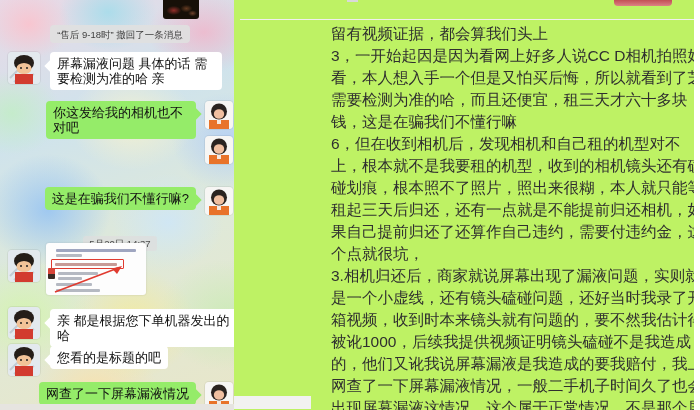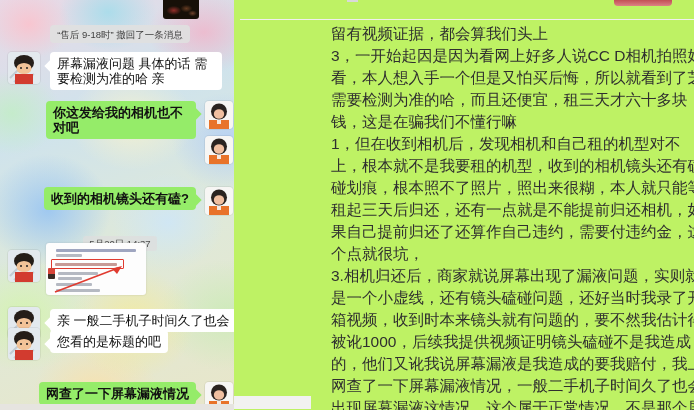--- a/index.html
+++ b/index.html
@@ -30,21 +30,21 @@
     position:absolute; left:163px; top:0; width:36px; height:19px; border-radius:0 0 3px 3px;
     background:
       radial-gradient(10px 6px at 30% 55%, rgba(160,50,45,.9), transparent 75%),
       radial-gradient(8px 5px at 65% 45%, rgba(120,70,40,.8), transparent 75%),
       radial-gradient(6px 4px at 82% 70%, rgba(150,90,60,.7), transparent 75%),
       #171008;
   }
 
   .row { position:absolute; left:0; width:240px; display:flex; align-items:flex-start; }
   .row.center { justify-content:center; }
-  .row.right { justify-content:flex-end;font-weight:bold; }
+  .row.right { justify-content:flex-end; }
 
   .avatar { width:30px; height:30px; border-radius:4px; overflow:hidden; flex:0 0 auto;
             box-shadow:0 0 0 1px rgba(0,0,0,.06); }
   .avatar svg { display:block; width:100%; height:100%; }
   .row.left  .avatar { margin-left:8px; width:32px; height:32px; }
   .row.right .avatar { margin-right:7px; width:28px; height:28px; }
 
   .bubble { position:relative; border-radius:4px; padding:4px 7px; font-size:13px;
             line-height:15px; color:#111; word-break:break-all; }
   .bubble.white { background:#fff; margin-left:10px; }
@@ -127,21 +127,21 @@
             <rect width="28" height="28" fill="#f7f6f4"></rect>
             <circle cx="14" cy="10.5" r="8" fill="#2a2320"></circle>
             <ellipse cx="14" cy="13" rx="5.2" ry="4.8" fill="#f0bfa0"></ellipse>
             <rect x="4" y="19" width="20" height="9" fill="#e8732a"></rect>
             <rect x="12" y="19" width="4" height="4" fill="#f6e9df"></rect>
           </svg>
       </div>
     </div>
 
     <div class="row right" style="top:187px">
-      <div class="bubble green">收到的相机镜头还有磕?</div>
+      <div class="bubble green">这是在骗我们不懂行嘛?</div>
       <div class="avatar">
         <svg viewBox="0 0 28 28">
             <rect width="28" height="28" fill="#f7f6f4"></rect>
             <circle cx="14" cy="10.5" r="8" fill="#2a2320"></circle>
             <ellipse cx="14" cy="13" rx="5.2" ry="4.8" fill="#f0bfa0"></ellipse>
             <rect x="4" y="19" width="20" height="9" fill="#e8732a"></rect>
             <rect x="12" y="19" width="4" height="4" fill="#f6e9df"></rect>
           </svg>
       </div>
     </div>
@@ -185,24 +185,24 @@
         <svg viewBox="0 0 32 32">
             <rect width="32" height="32" fill="#e3e9ee"></rect>
             <path d="M2 26 L14 14 M6 30 L20 18 M14 30 L26 22" stroke="#c2ccd4" stroke-width="2"></path>
             <ellipse cx="16" cy="11" rx="10" ry="8" fill="#241d18"></ellipse>
             <ellipse cx="16" cy="16.5" rx="7.5" ry="5.5" fill="#f2c398"></ellipse>
             <circle cx="13" cy="16" r="1" fill="#222"></circle>
             <circle cx="19" cy="16" r="1" fill="#222"></circle>
             <rect x="7" y="22" width="18" height="10" fill="#d23b2f"></rect>
           </svg>
       </div>
-      <div class="bubble white" style="margin-top:2px">亲 一般二手机子时间久了也会</div>
-    </div>
-
-    <div class="row left" style="top:328px">
+      <div class="bubble white" style="margin-top:2px">亲 都是根据您下单机器发出的哈</div>
+    </div>
+
+    <div class="row left" style="top:344px">
       <div class="avatar">
         <svg viewBox="0 0 32 32">
             <rect width="32" height="32" fill="#e3e9ee"></rect>
             <path d="M2 26 L14 14 M6 30 L20 18 M14 30 L26 22" stroke="#c2ccd4" stroke-width="2"></path>
             <ellipse cx="16" cy="11" rx="10" ry="8" fill="#241d18"></ellipse>
             <ellipse cx="16" cy="16.5" rx="7.5" ry="5.5" fill="#f2c398"></ellipse>
             <circle cx="13" cy="16" r="1" fill="#222"></circle>
             <circle cx="19" cy="16" r="1" fill="#222"></circle>
             <rect x="7" y="22" width="18" height="10" fill="#d23b2f"></rect>
           </svg>
@@ -230,21 +230,21 @@
     <div class="doc-chip"></div>
     <div class="doc-redpill"></div>
     <div class="doc-topline"></div>
 
     <div class="doc-text">
       <div>留有视频证据，都会算我们头上</div>
       <div>3，一开始起因是因为看网上好多人说CC D相机拍照好</div>
       <div>看，本人想入手一个但是又怕买后悔，所以就看到了芝</div>
       <div>需要检测为准的哈，而且还便宜，租三天才六十多块</div>
       <div>钱，这是在骗我们不懂行嘛</div>
-      <div>1，但在收到相机后，发现相机和自己租的机型对不</div>
+      <div>6，但在收到相机后，发现相机和自己租的机型对不</div>
       <div>上，根本就不是我要租的机型，收到的相机镜头还有磕</div>
       <div>碰划痕，根本照不了照片，照出来很糊，本人就只能等</div>
       <div>租起三天后归还，还有一点就是不能提前归还相机，如</div>
       <div>果自己提前归还了还算作自己违约，需要付违约金，这</div>
       <div>个点就很坑，</div>
       <div>3.相机归还后，商家就说屏幕出现了漏液问题，实则就</div>
       <div>是一个小虚线，还有镜头磕碰问题，还好当时我录了开</div>
       <div>箱视频，收到时本来镜头就有问题的，要不然我估计得</div>
       <div>被讹1000，后续我提供视频证明镜头磕碰不是我造成</div>
       <div>的，他们又讹我说屏幕漏液是我造成的要我赔付，我上</div>

